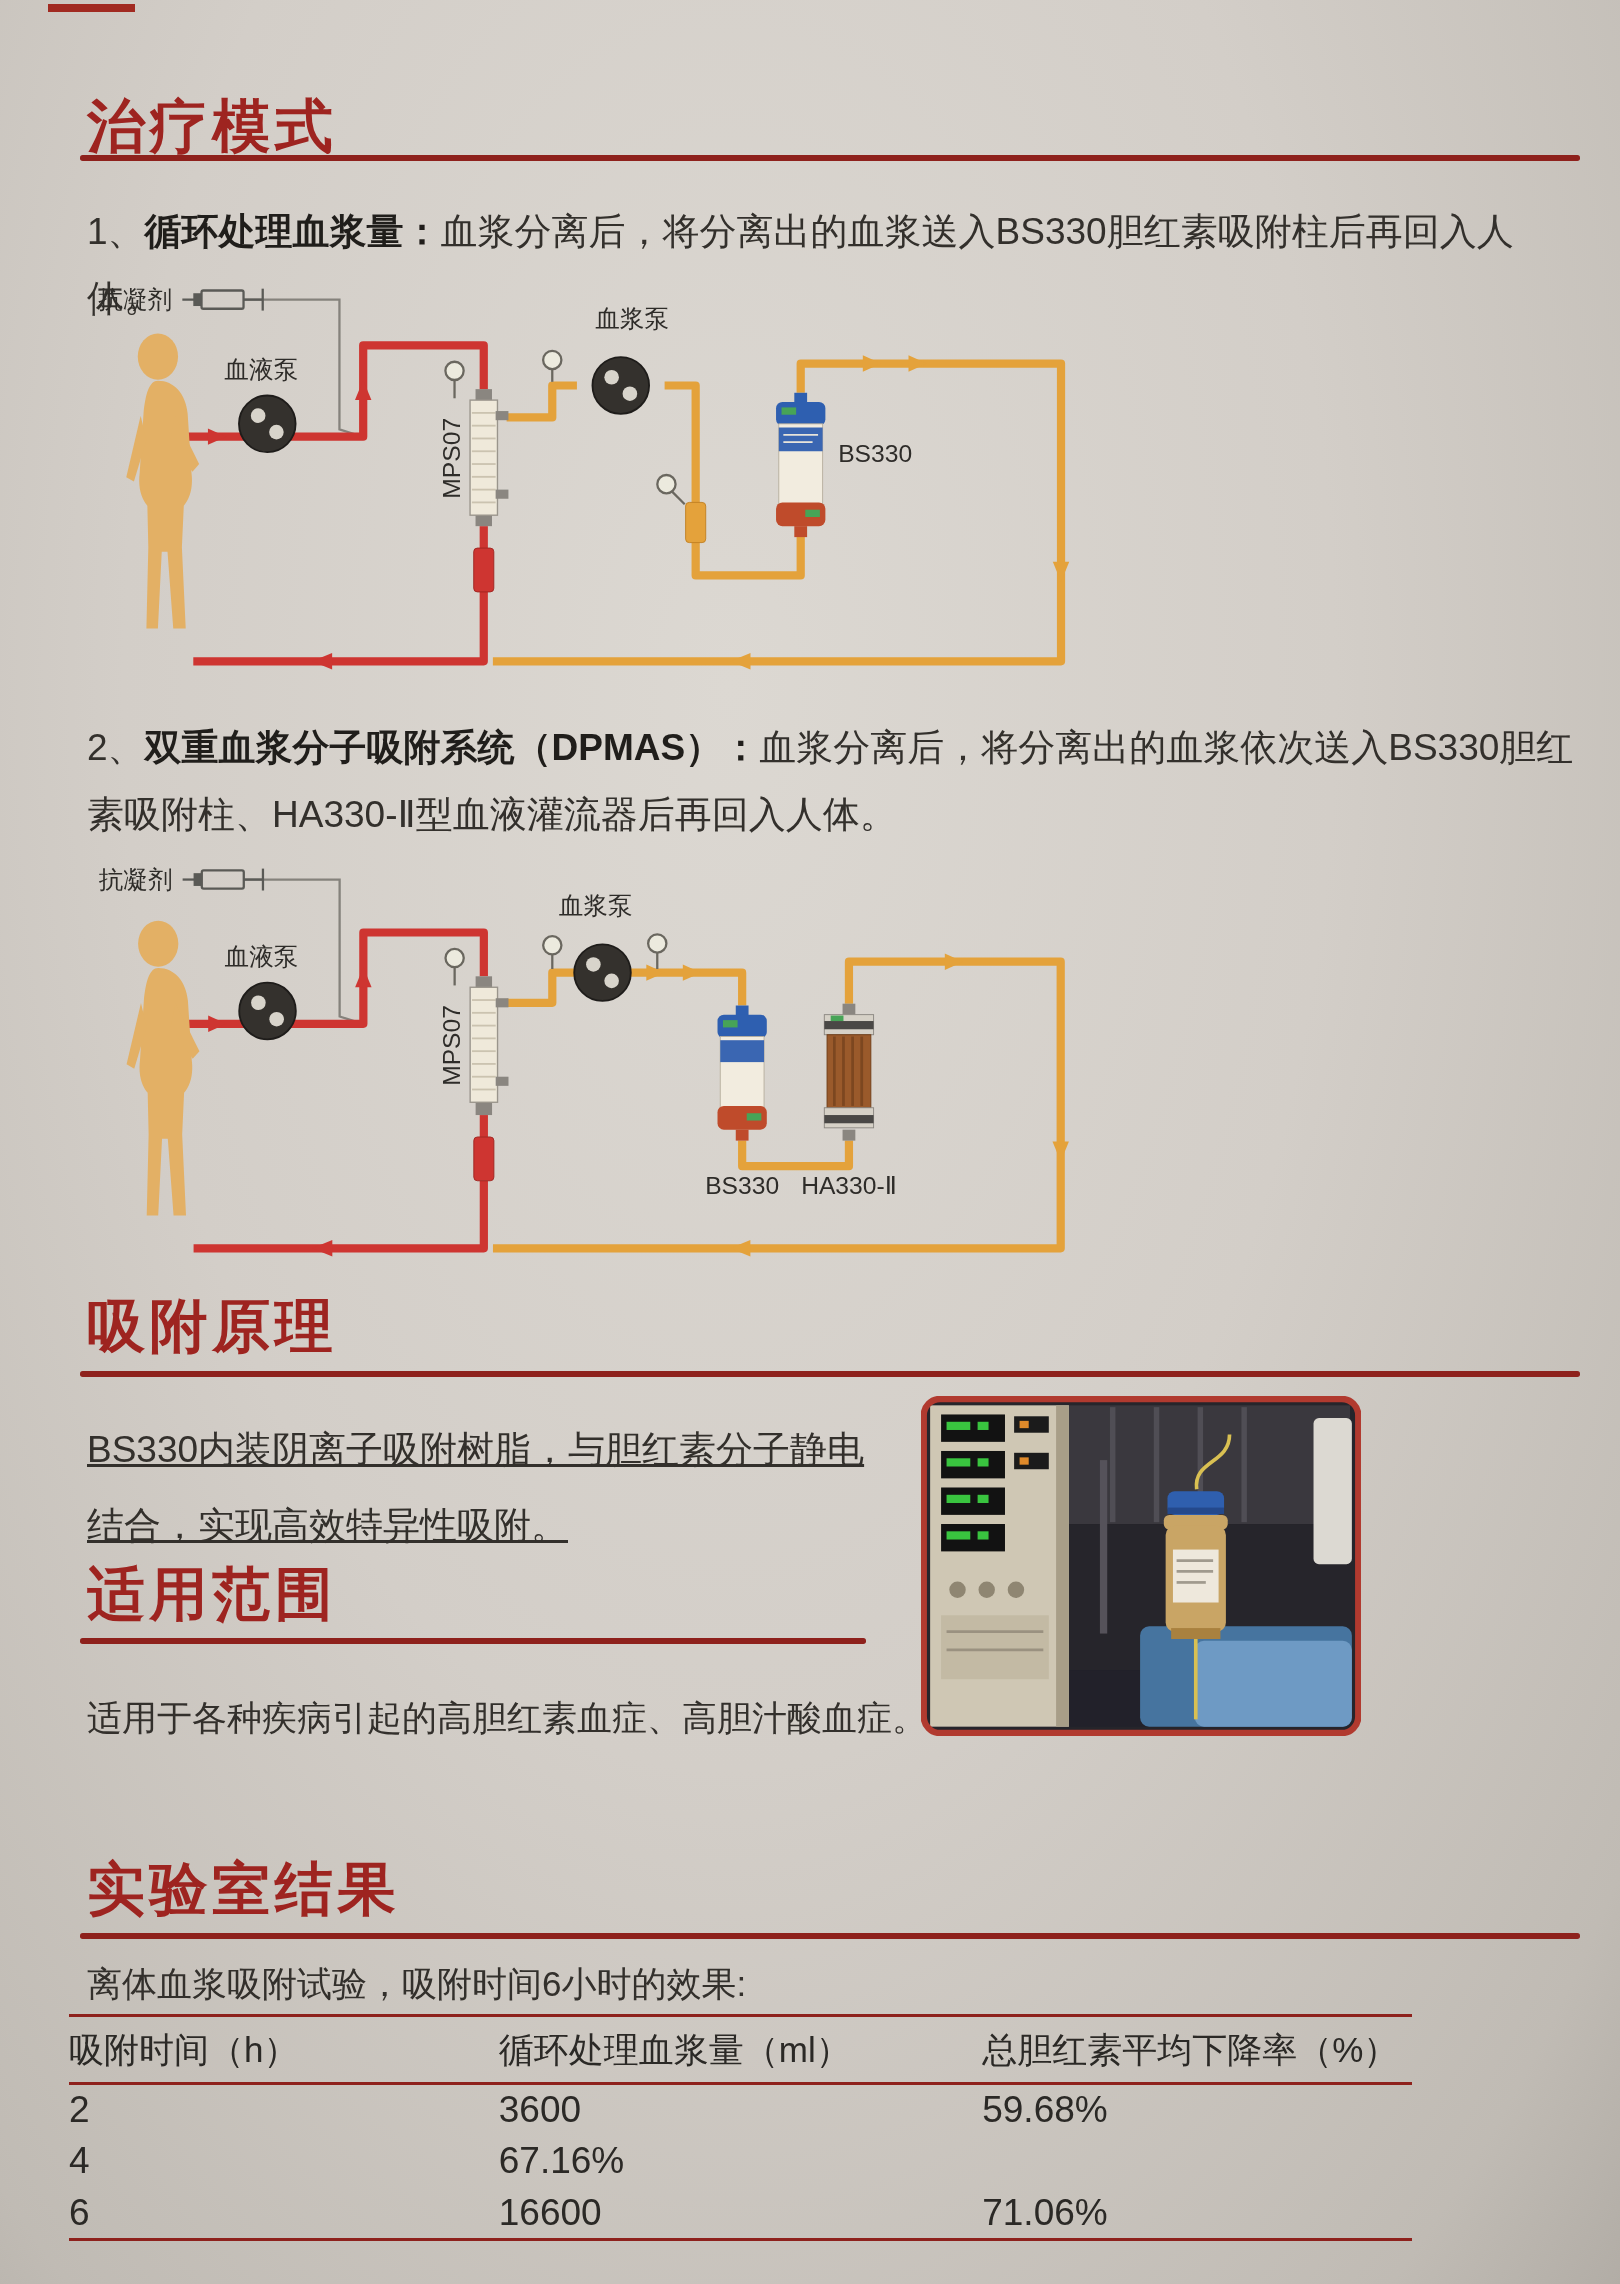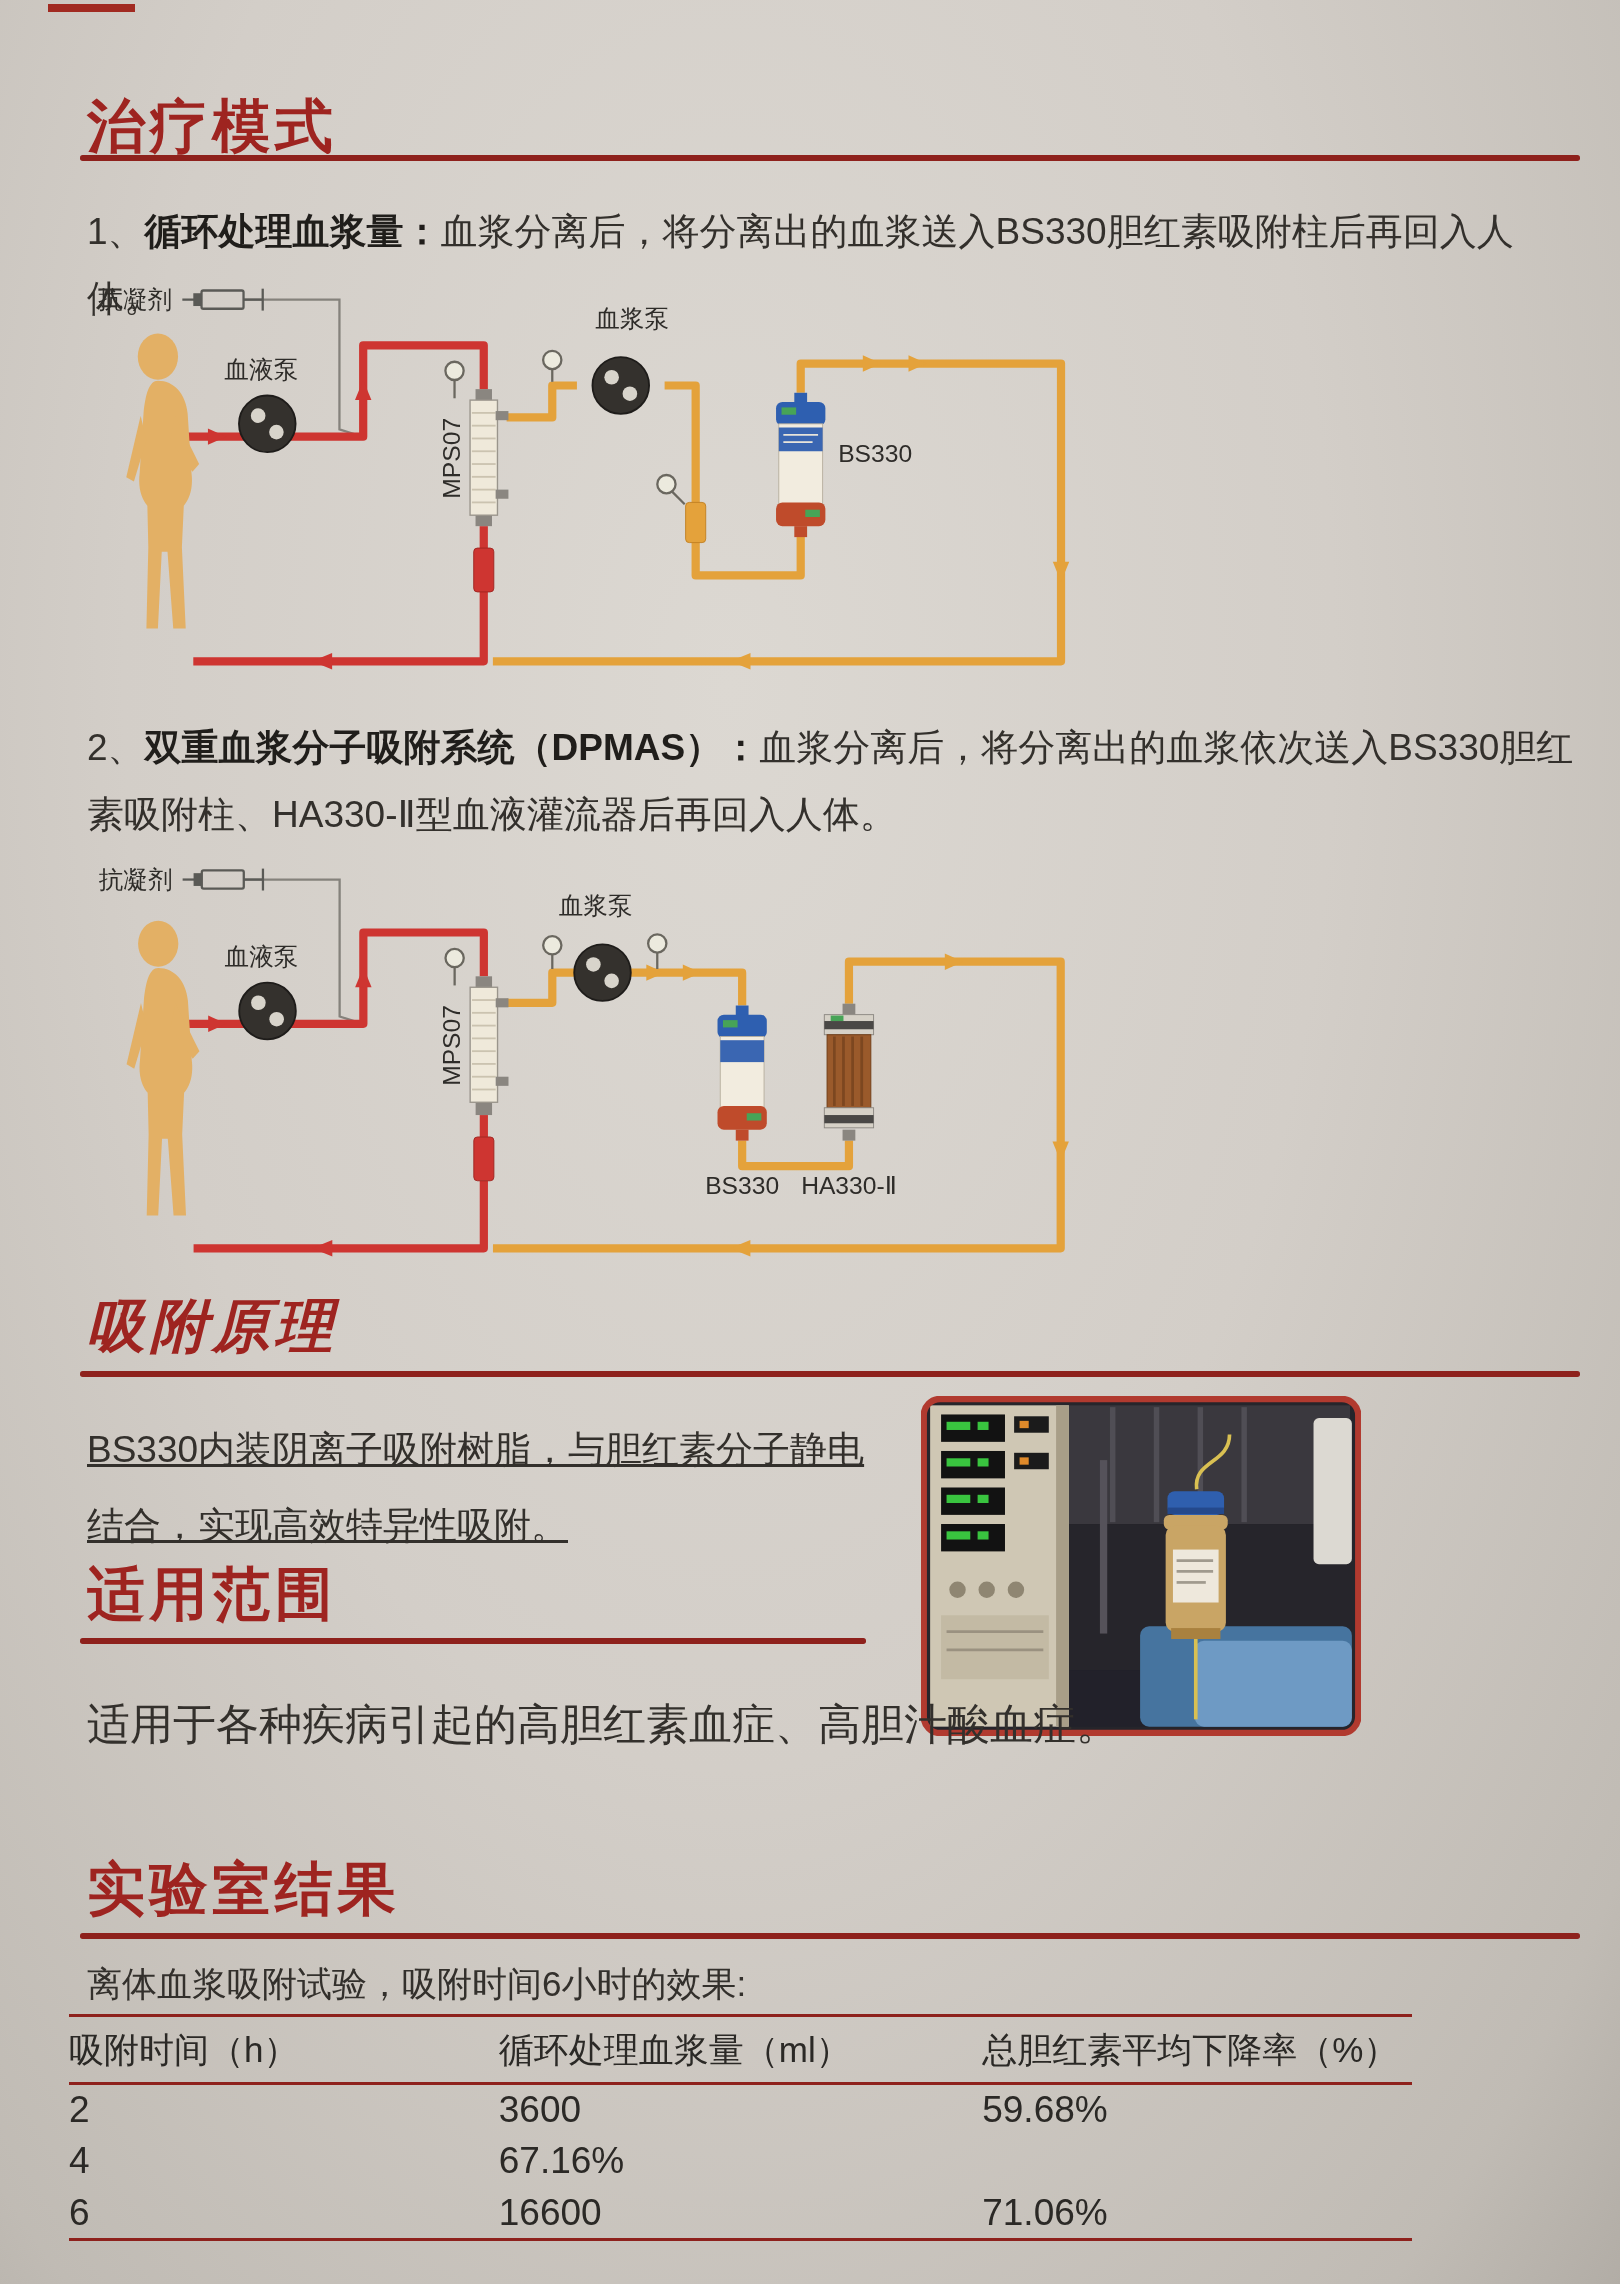--- a/index.html
+++ b/index.html
@@ -239,21 +239,21 @@
           <line x1="844" y1="200" x2="844" y2="276"></line>
       </g>
       <rect x="803" y="278" width="54" height="22" fill="#d6d1c7" stroke="#8a8680"></rect>
       <rect x="803" y="286" width="54" height="9" fill="#4a4846"></rect>
       <rect x="823" y="302" width="14" height="12" fill="#8a8680"></rect>
     </g>
     <text class="dlabel" x="713" y="372" text-anchor="middle">BS330</text>
     <text class="dlabel" x="830" y="372" text-anchor="middle">HA330-Ⅱ</text>
   </svg>
 
-  <div class="abs h1" style="left:87px;top:1288px;font-style:italic;">吸附原理</div>
+  <div class="abs h1" style="left:87px;top:1288px;">吸附原理</div>
   <div class="abs rule thin" style="left:80px;top:1371px;width:1500px;"></div>
   <div class="abs para" style="left:87px;top:1412px;width:804px;line-height:2.05;text-decoration:underline;">BS330内装阴离子吸附树脂，与胆红素分子静电结合，实现高效特异性吸附。</div>
 
   <svg class="abs" style="left:921px;top:1396px;" width="440" height="340" viewBox="0 0 482 372">
     <rect x="3" y="3" width="476" height="366" rx="18" fill="#26252b"></rect>
     <rect x="162" y="10" width="308" height="130" fill="#3a383e"></rect>
     <g stroke="#504e55" stroke-width="6">
       <line x1="210" y1="12" x2="210" y2="138"></line>
         <line x1="258" y1="12" x2="258" y2="138"></line>
       <line x1="306" y1="12" x2="306" y2="138"></line>
@@ -301,21 +301,21 @@
       <line x1="12" y1="88" x2="52" y2="88" stroke="#a09a8e" stroke-width="3"></line>
       <line x1="12" y1="100" x2="44" y2="100" stroke="#a09a8e" stroke-width="3"></line>
       <rect x="6" y="150" width="54" height="12" fill="#a9813f"></rect>
       <path d="M33,162 V250" stroke="#d9c052" stroke-width="4" fill="none"></path>
     </g>
     <rect x="3" y="3" width="476" height="366" rx="18" fill="none" stroke="#b13a2f" stroke-width="7"></rect>
   </svg>
 
   <div class="abs h1" style="left:87px;top:1556px;">适用范围</div>
   <div class="abs rule thin" style="left:80px;top:1638px;width:786px;"></div>
-  <div class="abs para nowrap" style="left:87px;top:1686px;font-size:43px;">适用于各种疾病引起的高胆红素血症、高胆汁酸血症。</div>
+  <div class="abs para nowrap" style="left:87px;top:1686px;font-size:35px;">适用于各种疾病引起的高胆红素血症、高胆汁酸血症。</div>
 
   <div class="abs h1" style="left:87px;top:1851px;">实验室结果</div>
   <div class="abs rule thin" style="left:80px;top:1933px;width:1500px;"></div>
   <div class="abs para nowrap" style="left:87px;top:1961px;font-size:35px;line-height:1.3;">离体血浆吸附试验，吸附时间6小时的效果:</div>
 
   <div class="table-wrap">
     <div class="t-line"></div>
     <div class="t-row t-head">
       <div>吸附时间（h）</div>
       <div>循环处理血浆量（ml）</div>

